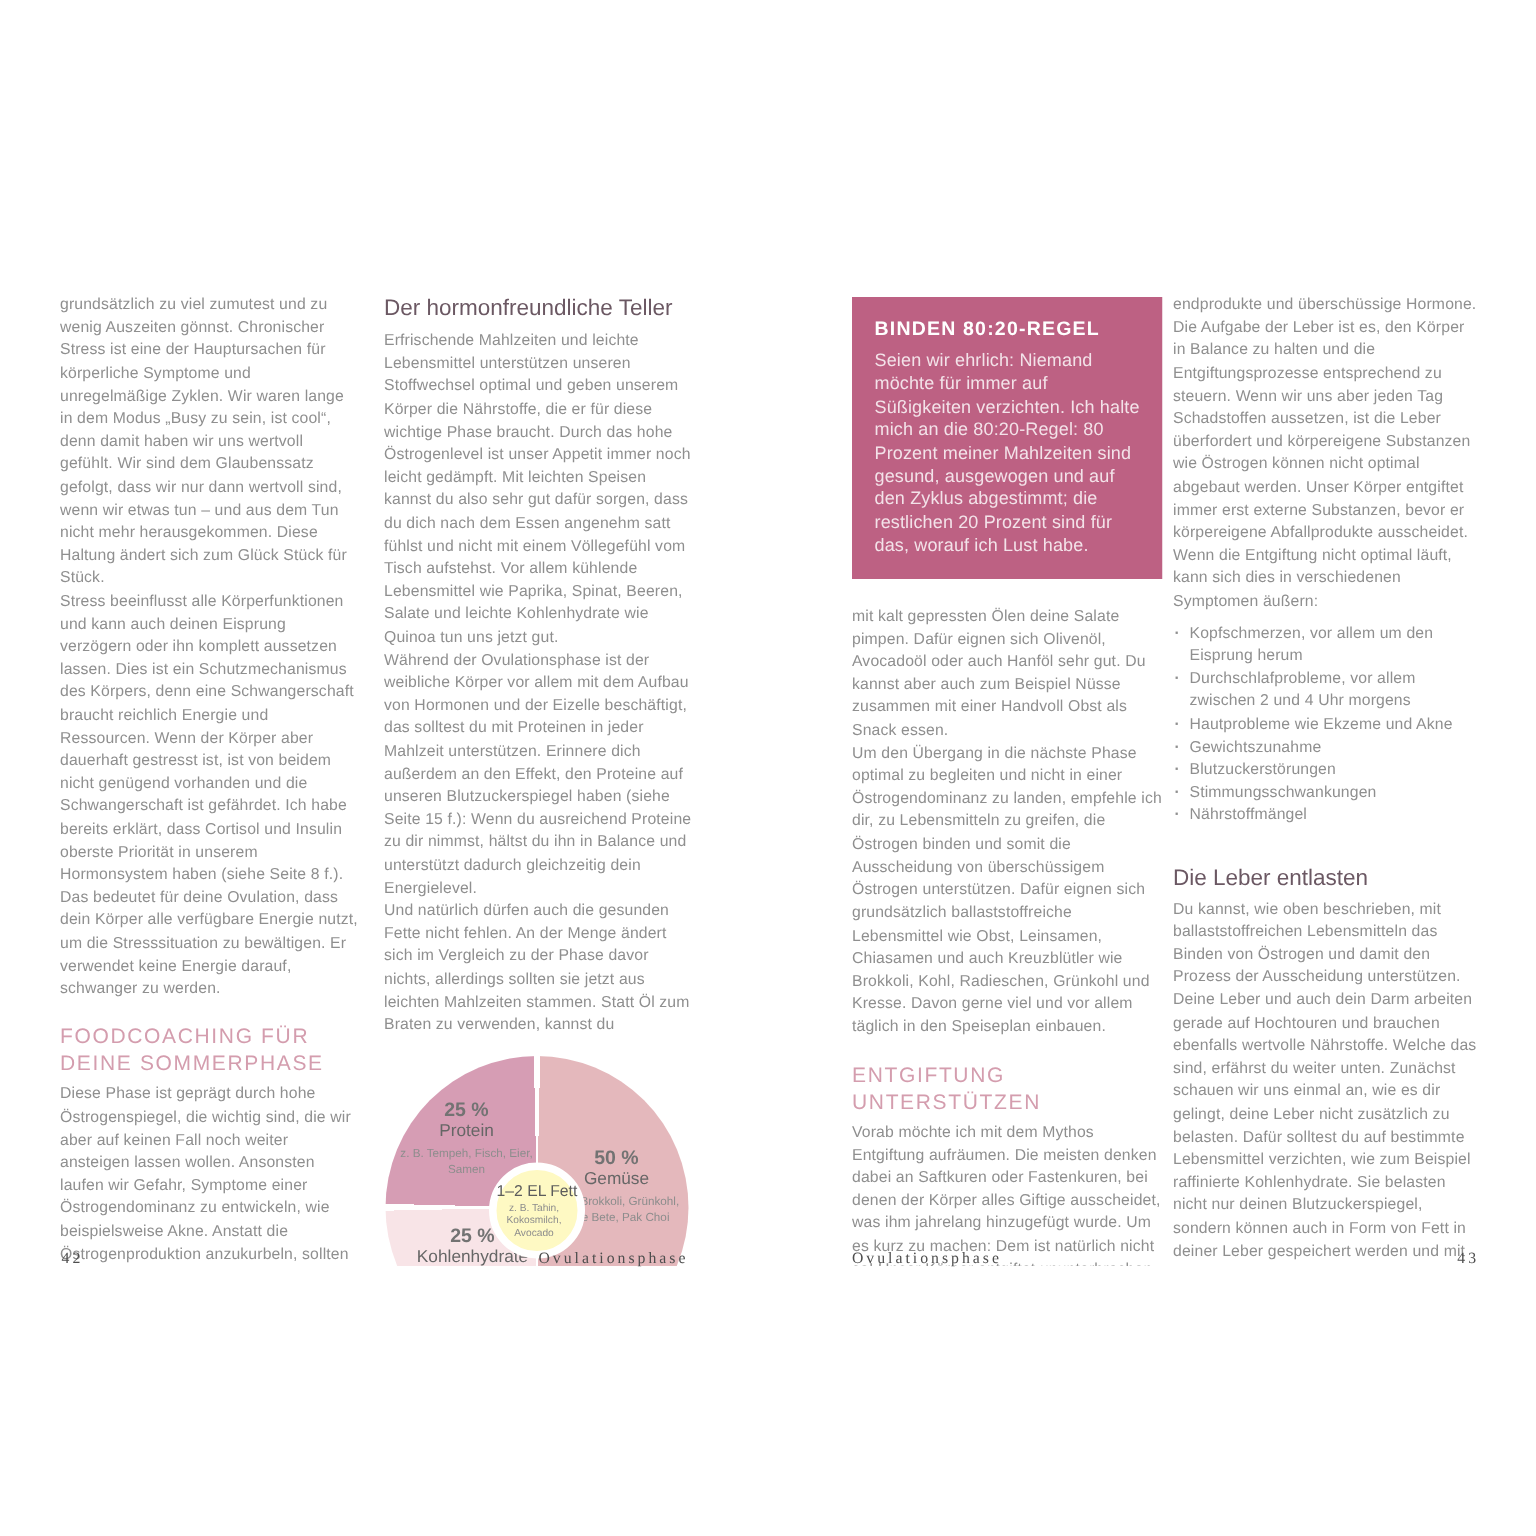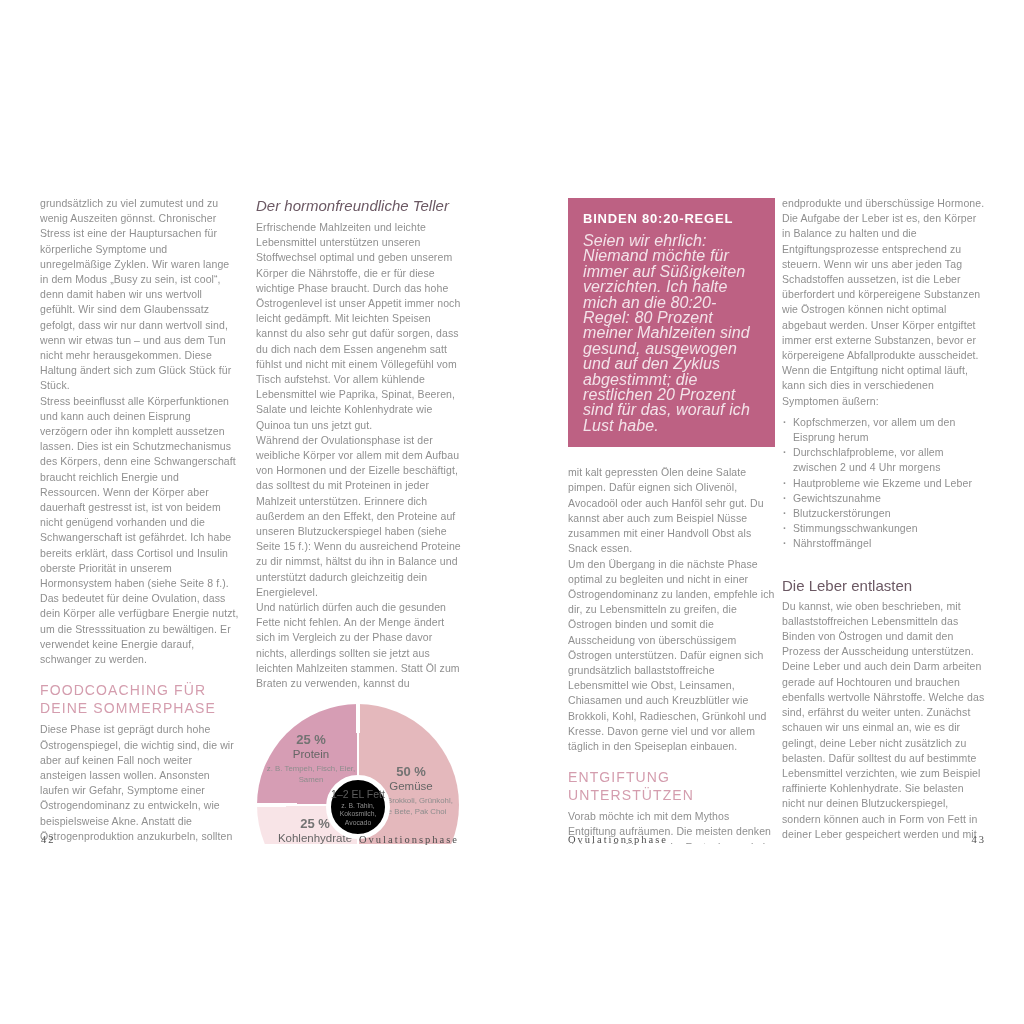--- a/index.html
+++ b/index.html
@@ -6,25 +6,25 @@
   .spread{position:relative;width:1024px;height:908px;background:#ffffff;overflow:hidden;
           font-family:"Liberation Sans",sans-serif;}
   .col{position:absolute;top:196px;height:648px;overflow:hidden;}
   .col1{left:40px;width:199px;}
   .col2{left:256px;width:206px;}
   .col3{left:568px;width:207px;}
   .col4{left:782px;width:205px;}
   p.body{margin:0;font-size:10.5px;line-height:15.2px;color:#8f8f8f;letter-spacing:.1px;}
   h2.h-pink{margin:14px 0 5px;font-size:14px;line-height:18px;font-weight:400;
             color:#d49dae;letter-spacing:1.1px;}
-  h3.h-dark{margin:0 0 5px;font-size:15px;line-height:19px;font-weight:500;color:#6b5863;font-style:italic;}
+  h3.h-dark{margin:0 0 5px;font-size:15px;line-height:19px;font-weight:500;color:#6b5863;}
   h3.h-dark2{margin:12px 0 4px;font-size:15px;line-height:19px;font-weight:500;color:#6b5863;}
   .pinkbox{background:#bd6183;padding:13px 15px 14px;margin:2px 0 18px;}
   .pinkbox h4{margin:0 0 7px;font-size:13px;letter-spacing:.8px;color:#ffffff;font-weight:700;}
-  .pinkbox p{margin:0;font-size:16px;line-height:15.4px;color:rgba(255,255,255,.82);letter-spacing:.1px;font-style:italic;}
+  .pinkbox p{margin:0;font-size:12px;line-height:15.4px;color:rgba(255,255,255,.82);letter-spacing:.1px;}
   ul.bullets{list-style:none;margin:6px 0 24px;padding:0;}
   ul.bullets li{position:relative;padding-left:11px;font-size:10.5px;line-height:15.2px;
                 color:#8f8f8f;letter-spacing:.1px;}
   ul.bullets li::before{content:"·";position:absolute;left:1px;top:0;color:#8f8f8f;font-weight:700;}
   
   .pie-wrap{position:relative;width:202px;height:206px;margin:13px 0 0 1px;}
   .pie-circle{position:absolute;left:0;top:0;width:202px;height:202px;border-radius:50%;
     background:conic-gradient(from 0deg,
       #ffffff 0deg 1.2deg,
       #e4b8bc 1.2deg 178.8deg,
@@ -34,22 +34,22 @@
       #d69db4 271.4deg 358.8deg,
       #ffffff 358.8deg 360deg);}
   .plabel{position:absolute;text-align:center;}
   .plabel .pct{font-size:13px;font-weight:700;color:#737373;line-height:15px;}
   .plabel .sname{font-size:11.5px;color:#666;line-height:14px;}
   .plabel .sex{font-size:7.8px;color:#8d8d8d;line-height:10.5px;margin-top:3px;}
   .lbl-protein{left:6px;top:28px;width:96px;}
   .lbl-gemuese{right:4px;top:60px;width:88px;}
   .lbl-kohlen{left:0;top:112px;width:116px;}
   .pie-center{position:absolute;left:50%;top:50%;transform:translate(-50%,-50%);
-    width:54px;height:54px;border:5px solid #fff;border-radius:50%;background:#000000;
-    display:flex;flex-direction:column;align-items:center;justify-content:center;text-align:center;}
+    width:54px;height:54px;border:5px solid #fff;border-radius:50%;background:#fef9c3;
+    display:flex;flex-direction:column;align-items:flex-start;justify-content:center;text-align:center;}
   .pie-center .cname{font-size:10.5px;color:#5c5c5c;line-height:12px;}
   .pie-center .cex{font-size:6.8px;color:#8d8d8d;line-height:8.5px;margin-top:2px;width:50px;}
   
   .footer{position:absolute;top:834px;font-family:"Liberation Serif",serif;
           font-size:10.5px;color:#4d4d4d;letter-spacing:2px;}
   .f-num-l{left:41px;}
   .f-lbl-l{left:256px;width:203px;text-align:right;}
   .f-lbl-r{left:568px;}
   .f-num-r{left:782px;width:204px;text-align:right;}
 </style>
@@ -110,21 +110,21 @@
     <h2 class="h-pink">ENTGIFTUNG UNTERSTÜTZEN</h2>
     <p class="body">Vorab möchte ich mit dem Mythos Entgiftung aufräumen. Die meisten denken dabei an Saftkuren oder Fastenkuren, bei denen der Körper alles Giftige ausscheidet, was ihm jahrelang hinzugefügt wurde. Um es kurz zu machen: Dem ist natürlich nicht so! Unser Körper entgiftet ununterbrochen. Dafür ist hauptsächlich die Leber zuständig, aber sie wird von vielen Organen wie dem Darm, den Nieren und auch der Lunge unterstützt. Wir entgiften nicht nur Substanzen, die schädlich für uns sind, auch Stoffwechsel-</p>
   </section>
 
   <section class="col col4">
     <p class="body">endprodukte und überschüssige Hormone. Die Aufgabe der Leber ist es, den Körper in Balance zu halten und die Entgiftungsprozesse entsprechend zu steuern. Wenn wir uns aber jeden Tag Schadstoffen aussetzen, ist die Leber überfordert und körpereigene Substanzen wie Östrogen können nicht optimal abgebaut werden. Unser Körper entgiftet immer erst externe Substanzen, bevor er körpereigene Abfallprodukte ausscheidet.</p>
     <p class="body">Wenn die Entgiftung nicht optimal läuft, kann sich dies in verschiedenen Symptomen äußern:</p>
     <ul class="bullets">
       <li>Kopfschmerzen, vor allem um den Eisprung herum</li>
       <li>Durchschlafprobleme, vor allem zwischen 2 und 4 Uhr morgens</li>
-      <li>Hautprobleme wie Ekzeme und Leber</li>
+      <li>Hautprobleme wie Ekzeme und Akne</li>
       <li>Gewichtszunahme</li>
       <li>Blutzuckerstörungen</li>
       <li>Stimmungsschwankungen</li>
       <li>Nährstoffmängel</li>
     </ul>
     <h3 class="h-dark2">Die Leber entlasten</h3>
     <p class="body">Du kannst, wie oben beschrieben, mit ballaststoffreichen Lebensmitteln das Binden von Östrogen und damit den Prozess der Ausscheidung unterstützen. Deine Leber und auch dein Darm arbeiten gerade auf Hochtouren und brauchen ebenfalls wertvolle Nährstoffe. Welche das sind, erfährst du weiter unten. Zunächst schauen wir uns einmal an, wie es dir gelingt, deine Leber nicht zusätzlich zu belasten. Dafür solltest du auf bestimmte Lebensmittel verzichten, wie zum Beispiel raffinierte Kohlenhydrate. Sie belasten nicht nur deinen Blutzuckerspiegel, sondern können auch in Form von Fett in deiner Leber gespeichert werden und mit der Zeit zu einer Fettleber führen. Für die Leber ist es immer schwieriger, ihre Aufgabe – die Entgiftung – zu erfüllen. Greife also vor allem zu komplexen, unverarbeiteten Kohlenhydraten.</p>
   </section>
 
   <div class="footer f-num-l">42</div>

